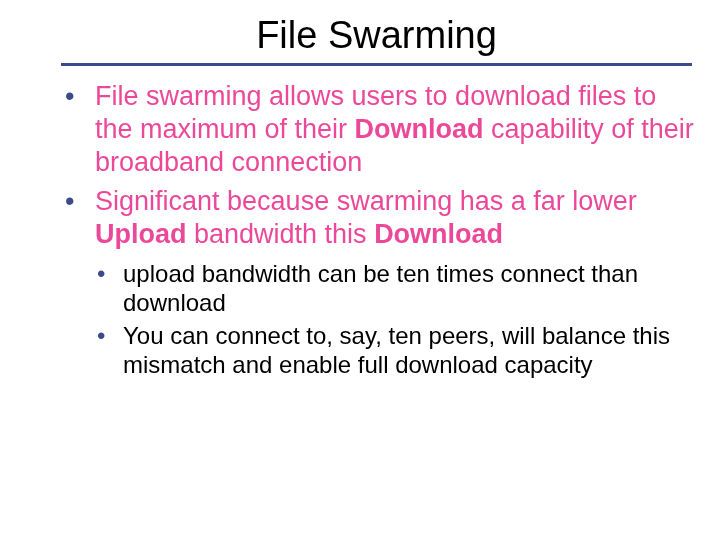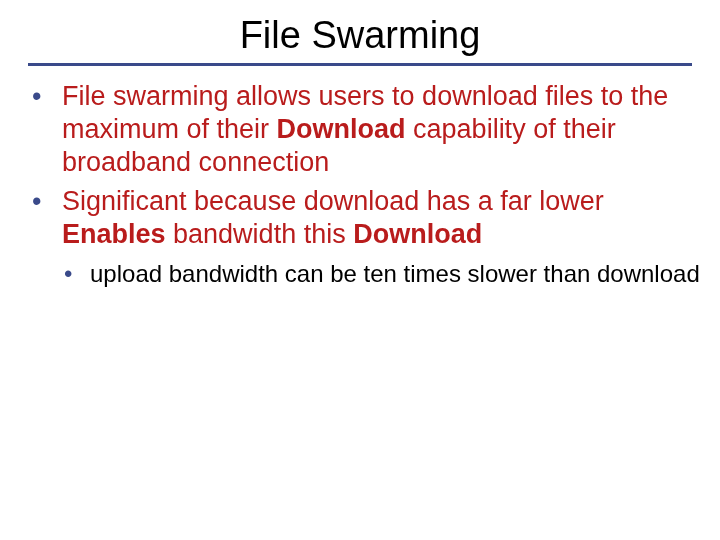--- a/index.html
+++ b/index.html
@@ -10,20 +10,21 @@
     background: #ffffff;
     font-family: Arial, Helvetica, sans-serif;
     color: #000;
     overflow: hidden;
   }
   .slide {
     width: 720px;
     height: 540px;
     position: relative;
     box-sizing: border-box;
+    padding-left: 33px;
   }
   .title {
     text-align: center;
     font-size: 38px;
     padding-top: 14px;
     padding-bottom: 6px;
     font-weight: normal;
     color: #000;
   }
   .rule {
@@ -33,21 +34,21 @@
   }
   ul.main {
     margin: 0 20px 0 20px;
     padding-left: 36px;
     list-style: none;
   }
   ul.main > li {
     position: relative;
     font-size: 27px;
     line-height: 1.22;
-    color: #b91c1c;
+    color: #ec4899;
     margin-bottom: 6px;
     padding-left: 6px;
   }
   ul.main > li::before {
     content: "•";
     position: absolute;
     left: -24px;
     top: 0;
     color: #3a4a8a;
     font-size: 27px;
@@ -81,19 +82,20 @@
 <body>
 
 <div class="slide">
   <div class="title">File Swarming</div>
   <hr class="rule">
   <ul class="main">
     <li>
       <span>File swarming allows users to download files to the maximum of their </span><span class="b">Download</span><span> capability of their broadband connection</span>
     </li>
     <li>
-      <span>Significant because download has a far lower </span><span class="b">Enables</span><span> bandwidth this </span><span class="b">Download</span><span></span>
+      <span>Significant because swarming has a far lower </span><span class="b">Upload</span><span> bandwidth this </span><span class="b">Download</span><span></span>
     </li>
   </ul>
   <ul class="sub">
-    <li>upload bandwidth can be ten times slower than download</li>
+    <li>upload bandwidth can be ten times connect than download</li>
+    <li>You can connect to, say, ten peers, will balance this mismatch and enable full download capacity</li>
   </ul>
 </div>
 
 </body></html>

